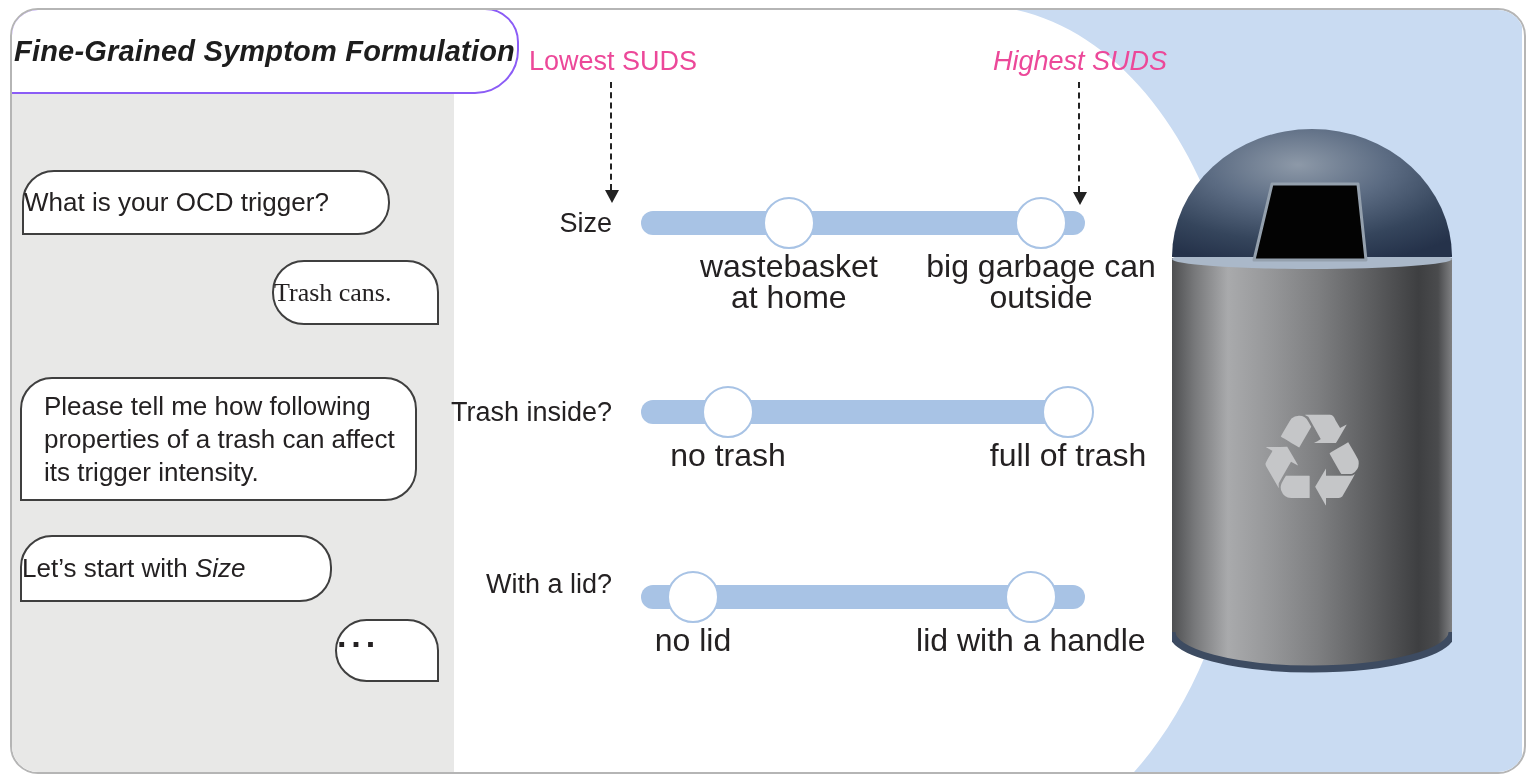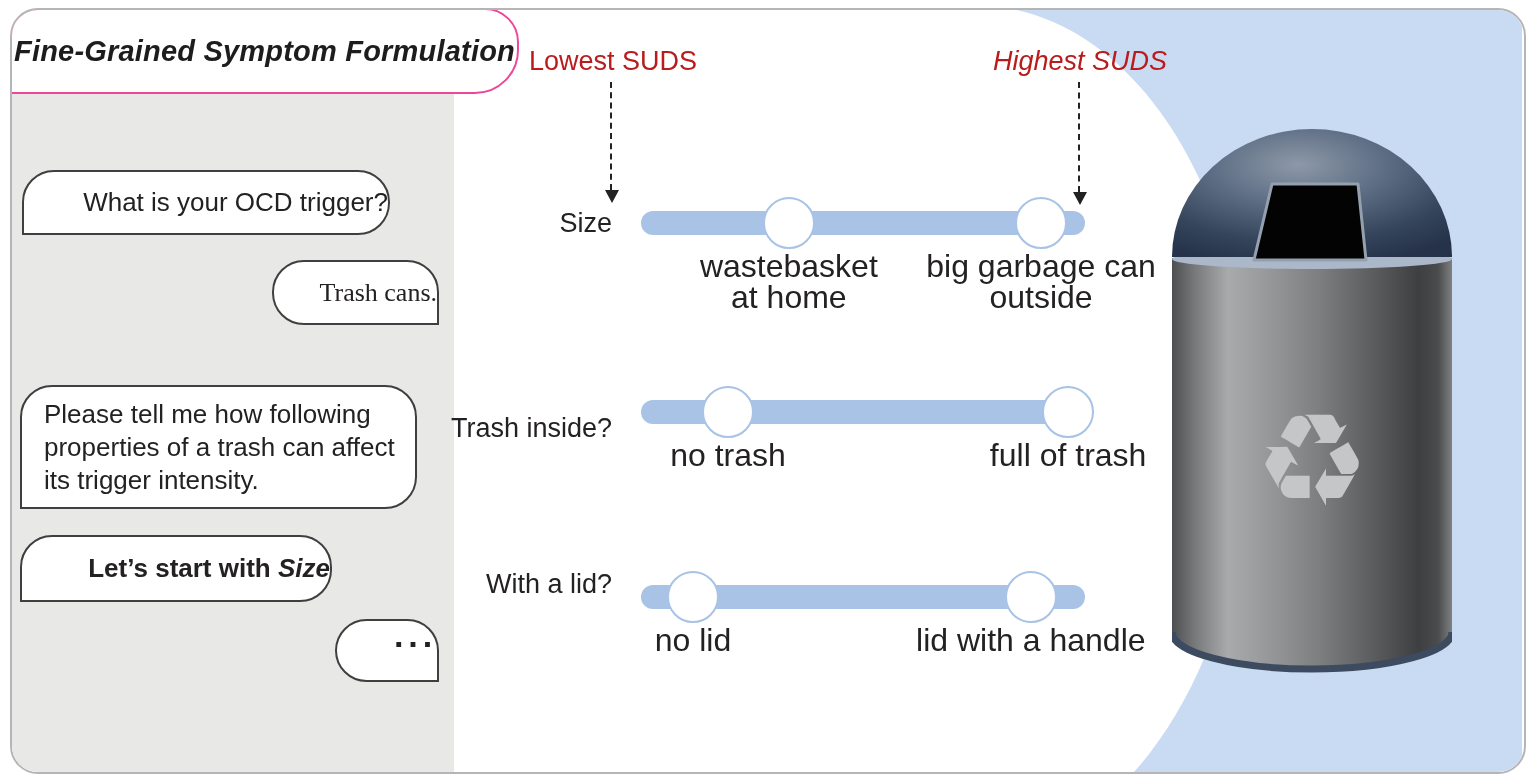--- a/index.html
+++ b/index.html
@@ -4,49 +4,49 @@
 <style>
   html,body{margin:0;padding:0;background:#ffffff;width:1538px;height:778px;overflow:hidden;
     font-family:"Liberation Sans", sans-serif;color:#242122;}
   .card{position:absolute;left:10px;top:8px;width:1516px;height:766px;background:#ffffff;
     border:2px solid #b5b5b5;border-radius:28px;overflow:hidden;box-sizing:border-box;}
   .bg-svg{position:absolute;left:0;top:0;width:100%;height:100%;}
   
   .chat-panel{position:absolute;left:0;top:84px;width:442px;height:682px;background:#e8e8e7;
     border-bottom-left-radius:28px;}
   .title-box{position:absolute;left:-2px;top:-2px;width:509px;height:86px;background:#ffffff;
-    border:2px solid #ec4899;border-radius:28px 34px 44px 0;box-sizing:border-box;
+    border:2px solid #8b5cf6;border-radius:28px 34px 44px 0;box-sizing:border-box;
     display:flex;align-items:center;justify-content:center;}
   .title-box span{font-size:29px;font-weight:700;font-style:italic;color:#1d1d1d;letter-spacing:.2px;}
   .bubble{position:absolute;background:#fff;border:2.5px solid #3f3f3f;box-sizing:border-box;
     display:flex;align-items:center;font-size:26px;line-height:33px;white-space:pre-line;}
   .bubble.left-tail{border-radius:32px 32px 32px 0;}
   .bubble.right-tail{border-radius:32px 32px 0 32px;}
-  .bubble.center{justify-content:flex-end;text-align:center;}
+  .bubble.center{justify-content:flex-start;text-align:center;}
   .b1{left:10px;top:160px;width:368px;height:65px;}
   .b2{left:260px;top:250px;width:167px;height:65px;font-family:Liberation Serif, serif;}
-  .b3{left:8px;top:367px;width:397px;height:124px;padding-left:22px;text-align:left;margin-top:8px;}
-  .b4{left:8px;top:525px;width:312px;height:67px;font-weight:bold;}
+  .b3{left:8px;top:367px;width:397px;height:124px;padding-left:22px;text-align:left;}
+  .b4{left:8px;top:525px;width:312px;height:67px;}
   .b5{left:323px;top:609px;width:104px;height:63px;}
   .b5 span{font-weight:700;font-size:34px;letter-spacing:3px;transform:translateY(-6px);}
   .em{font-style:italic;}
   
-  .suds-label{position:absolute;top:36px;width:200px;text-align:center;font-size:27px;color:#b91c1c;}
+  .suds-label{position:absolute;top:36px;width:200px;text-align:center;font-size:27px;color:#ec4899;}
   .suds-low{left:501px;}
   .suds-high{left:968px;font-style:italic;}
   .dash-line{position:absolute;width:0;border-left:2.5px dashed #222;}
   .dl-low{left:598px;top:72px;height:108px;}
   .dl-high{left:1066px;top:72px;height:110px;}
   .arrow-head{position:absolute;width:0;height:0;border-left:7px solid transparent;
     border-right:7px solid transparent;border-top:13px solid #222;}
   .ah-low{left:593px;top:180px;}
   .ah-high{left:1061px;top:182px;}
   
   .slider-name{position:absolute;left:370px;width:230px;text-align:right;font-size:27px;line-height:32px;}
-  .sn1{top:197px;} .sn2{top:386px;margin-top:16px;} .sn3{top:558px;}
+  .sn1{top:197px;} .sn2{top:386px;} .sn3{top:558px;}
   .slider{position:absolute;left:629px;width:444px;height:24px;}
   .s1{top:201px;} .s2{top:390px;} .s3{top:575px;}
   .track{position:absolute;left:0;top:0;width:100%;height:24px;background:#a8c3e5;border-radius:12px;}
   .knob{position:absolute;top:12px;width:52px;height:52px;background:#ffffff;border:2.5px solid #a8c3e5;
     border-radius:50%;box-sizing:border-box;transform:translate(-50%,-50%);}
   .slider-val{position:absolute;top:40px;width:260px;transform:translateX(-50%);text-align:center;
     font-size:32px;line-height:31px;white-space:pre-line;}
 </style>
 </head>
 <body>

